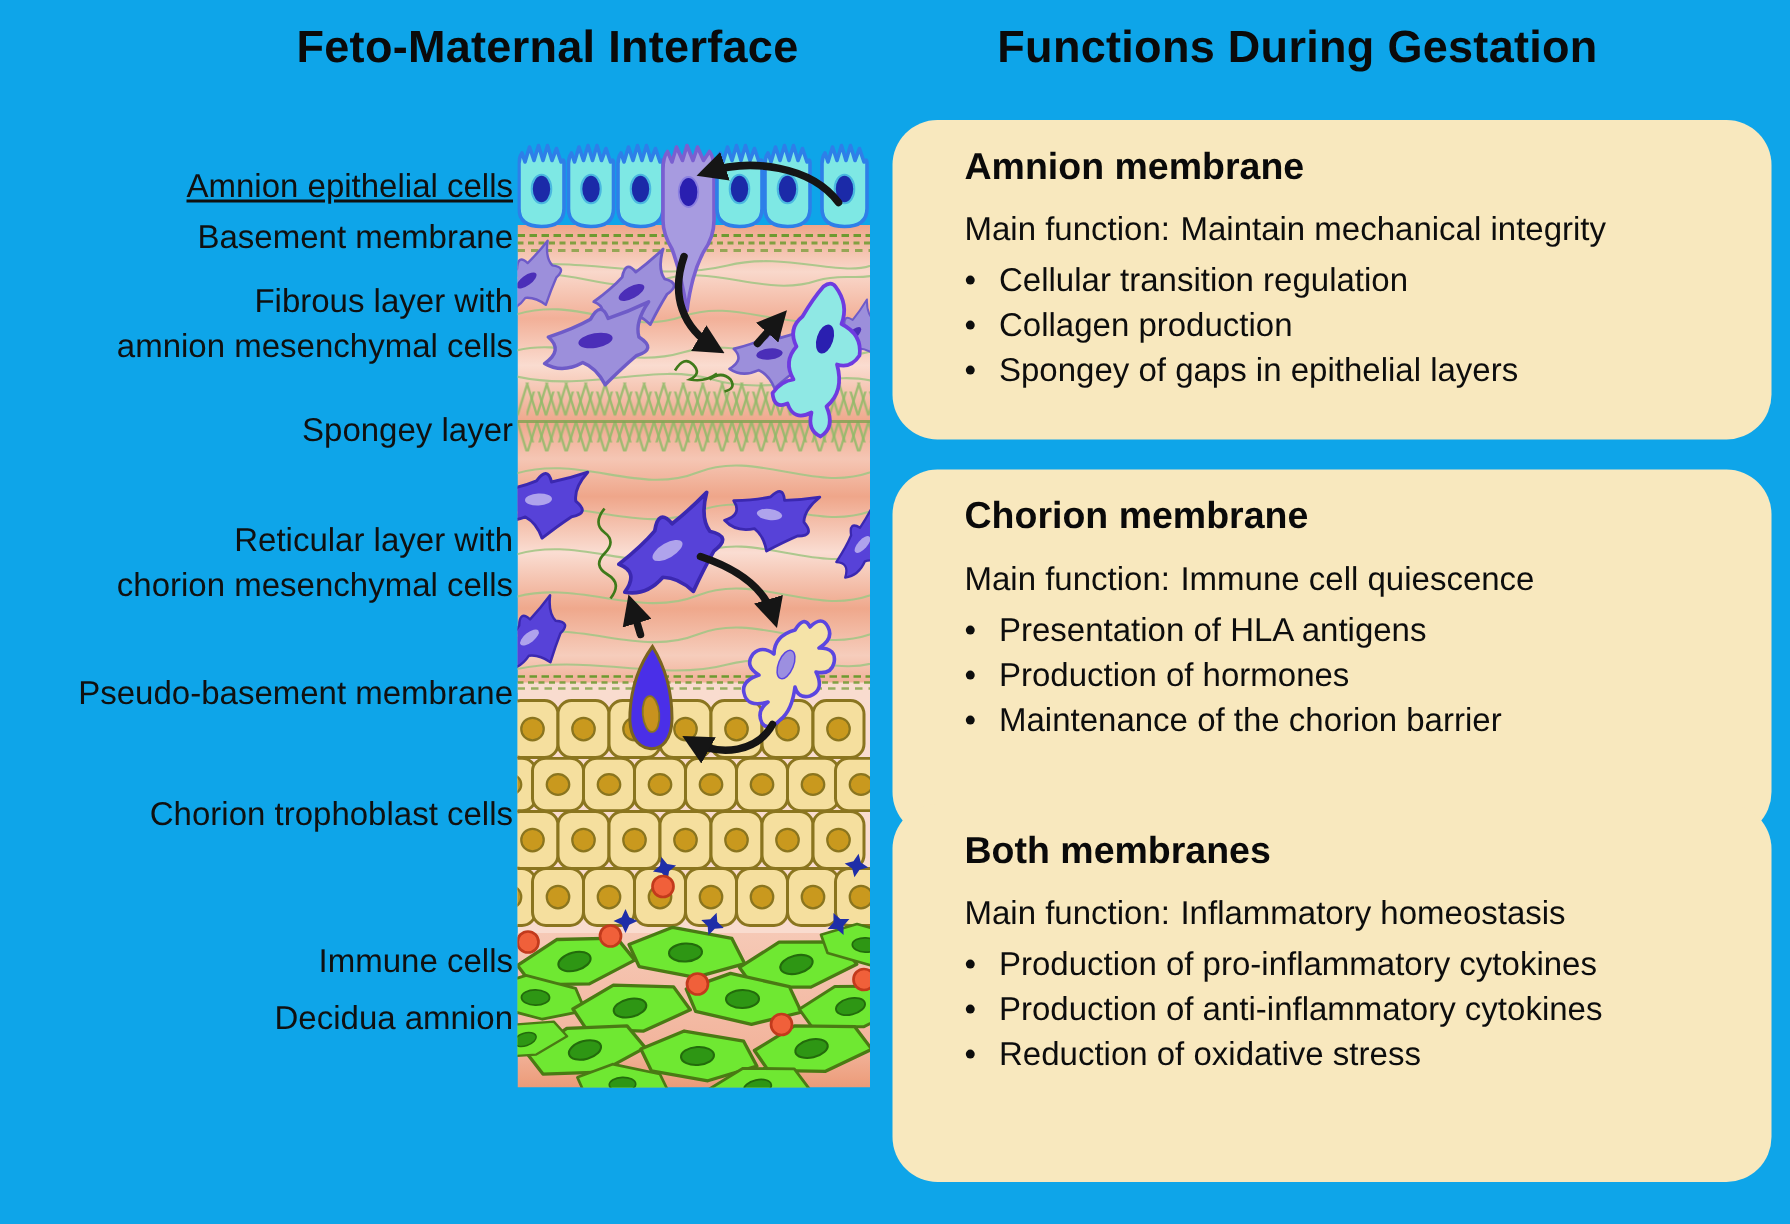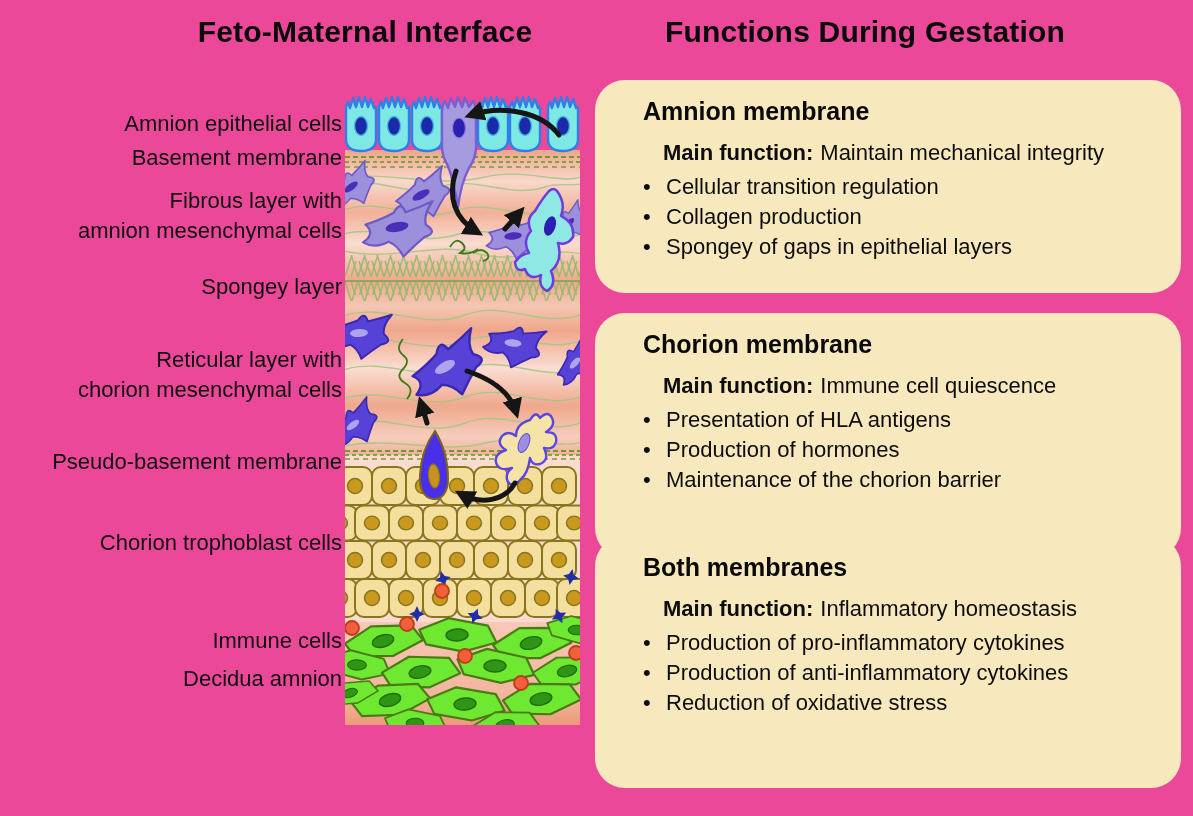--- a/index.html
+++ b/index.html
@@ -1,42 +1,42 @@
 <!DOCTYPE html>
 <html style="--box-bg: #F8E8BE;"><head>
 <meta charset="utf-8">
 <style>
   html,body{margin:0;padding:0;background:#ffffff;}
   .canvas{
-    position:relative;width:1193px;height:816px;background:#ec4899;
+    position:relative;width:1193px;height:816px;background:#0ea5e9;
     font-family:"Liberation Sans", sans-serif;color:#0d0d0d;overflow:hidden;
   }
   .title{position:absolute;font-weight:bold;font-size:30px;letter-spacing:.2px;
     text-align:center;margin:0;color:#0a0a0a;}
   .left-title{left:95px;top:15px;width:540px;}
   .right-title{left:585px;top:15px;width:560px;}
 
   .layer-label{position:absolute;right:851px;text-align:right;font-size:22px;
     line-height:26px;white-space:pre-line;color:#101010;}
   .layer-label.two{line-height:30px;}
-  .lbl0{top:111px;} .lbl1{top:145px;} .lbl2{top:186px;} .lbl3{top:274px;}
+  .lbl0{top:111px;text-decoration:underline;} .lbl1{top:145px;} .lbl2{top:186px;} .lbl3{top:274px;}
   .lbl4{top:345px;} .lbl5{top:449px;} .lbl6{top:530px;} .lbl7{top:628px;}
   .lbl8{top:666px;}
 
   .illus{position:absolute;left:345px;top:95px;width:235px;height:630px;}
 
   .fbox{position:absolute;left:595px;width:586px;border-radius:30px;
     background:var(--box-bg,#F8E8BE);box-sizing:border-box;
     padding:14px 20px 0 48px;}
   .box1{top:80px;height:213px;}
   .box2{top:313px;height:245px;}
   .box3{top:536px;height:252px;}
   .fbox h2{margin:0 0 10px 0;font-size:25px;line-height:34px;font-weight:bold;color:#0a0a0a;}
   .fbox .main{margin:0 0 4px 0;font-size:22px;line-height:30px;}
-  .fbox .main .b{font-weight:bold;margin-left:20px;}
+  .fbox .main .b{font-weight:normal;}
   .fbox .main .mv{margin-left:7px;}
   .fbox ul{list-style:none;margin:0;padding:0;}
   .fbox li{display:flex;font-size:22px;line-height:30px;}
   .fbox li .dot{width:23px;flex:0 0 23px;}
 </style>
 </head>
 <body>
 
 <div class="canvas">
 

